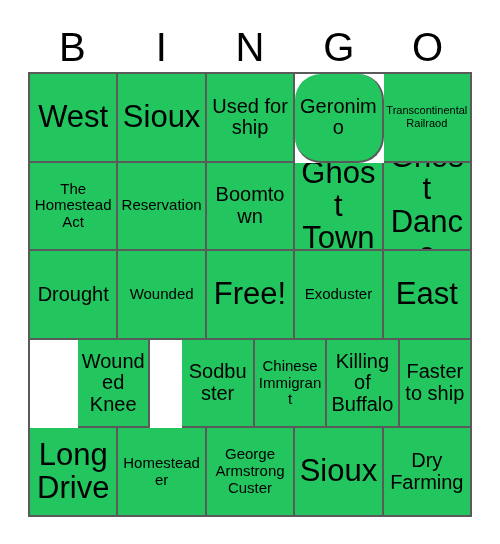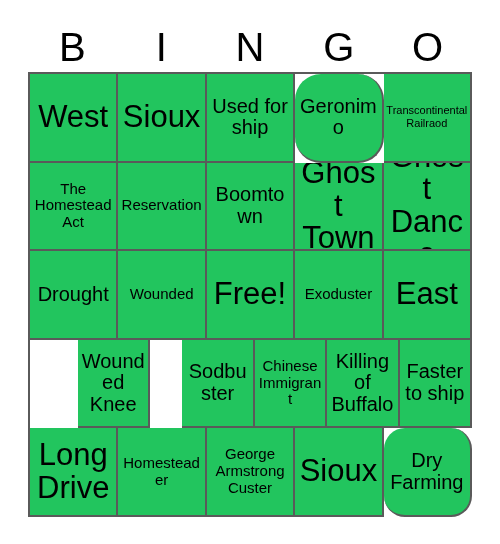--- a/index.html
+++ b/index.html
@@ -188,19 +188,19 @@
         </div>
       <div class="cell" style="border-right-color: rgb(90, 90, 90); border-bottom-color: rgb(90, 90, 90);">
           <span class="cell-text size-sm">Homesteader</span>
         </div>
       <div class="cell" style="border-right-color: rgb(90, 90, 90); border-bottom-color: rgb(90, 90, 90);">
           <span class="cell-text size-sm">George Armstrong Custer</span>
         </div>
       <div class="cell" style="border-right-color: rgb(90, 90, 90); border-bottom-color: rgb(90, 90, 90);">
           <span class="cell-text size-xl">Sioux</span>
         </div>
-      <div class="cell" style="border-right-color: rgb(90, 90, 90); border-bottom-color: rgb(90, 90, 90); border-radius: 21px;">
+      <div class="cell" style="border-right-color: rgb(90, 90, 90); border-bottom-color: rgb(90, 90, 90);">
           <span class="cell-text size-md">Dry Farming</span>
         </div>
     </div>
 
   </div>
 </div>
 
 </body></html>

